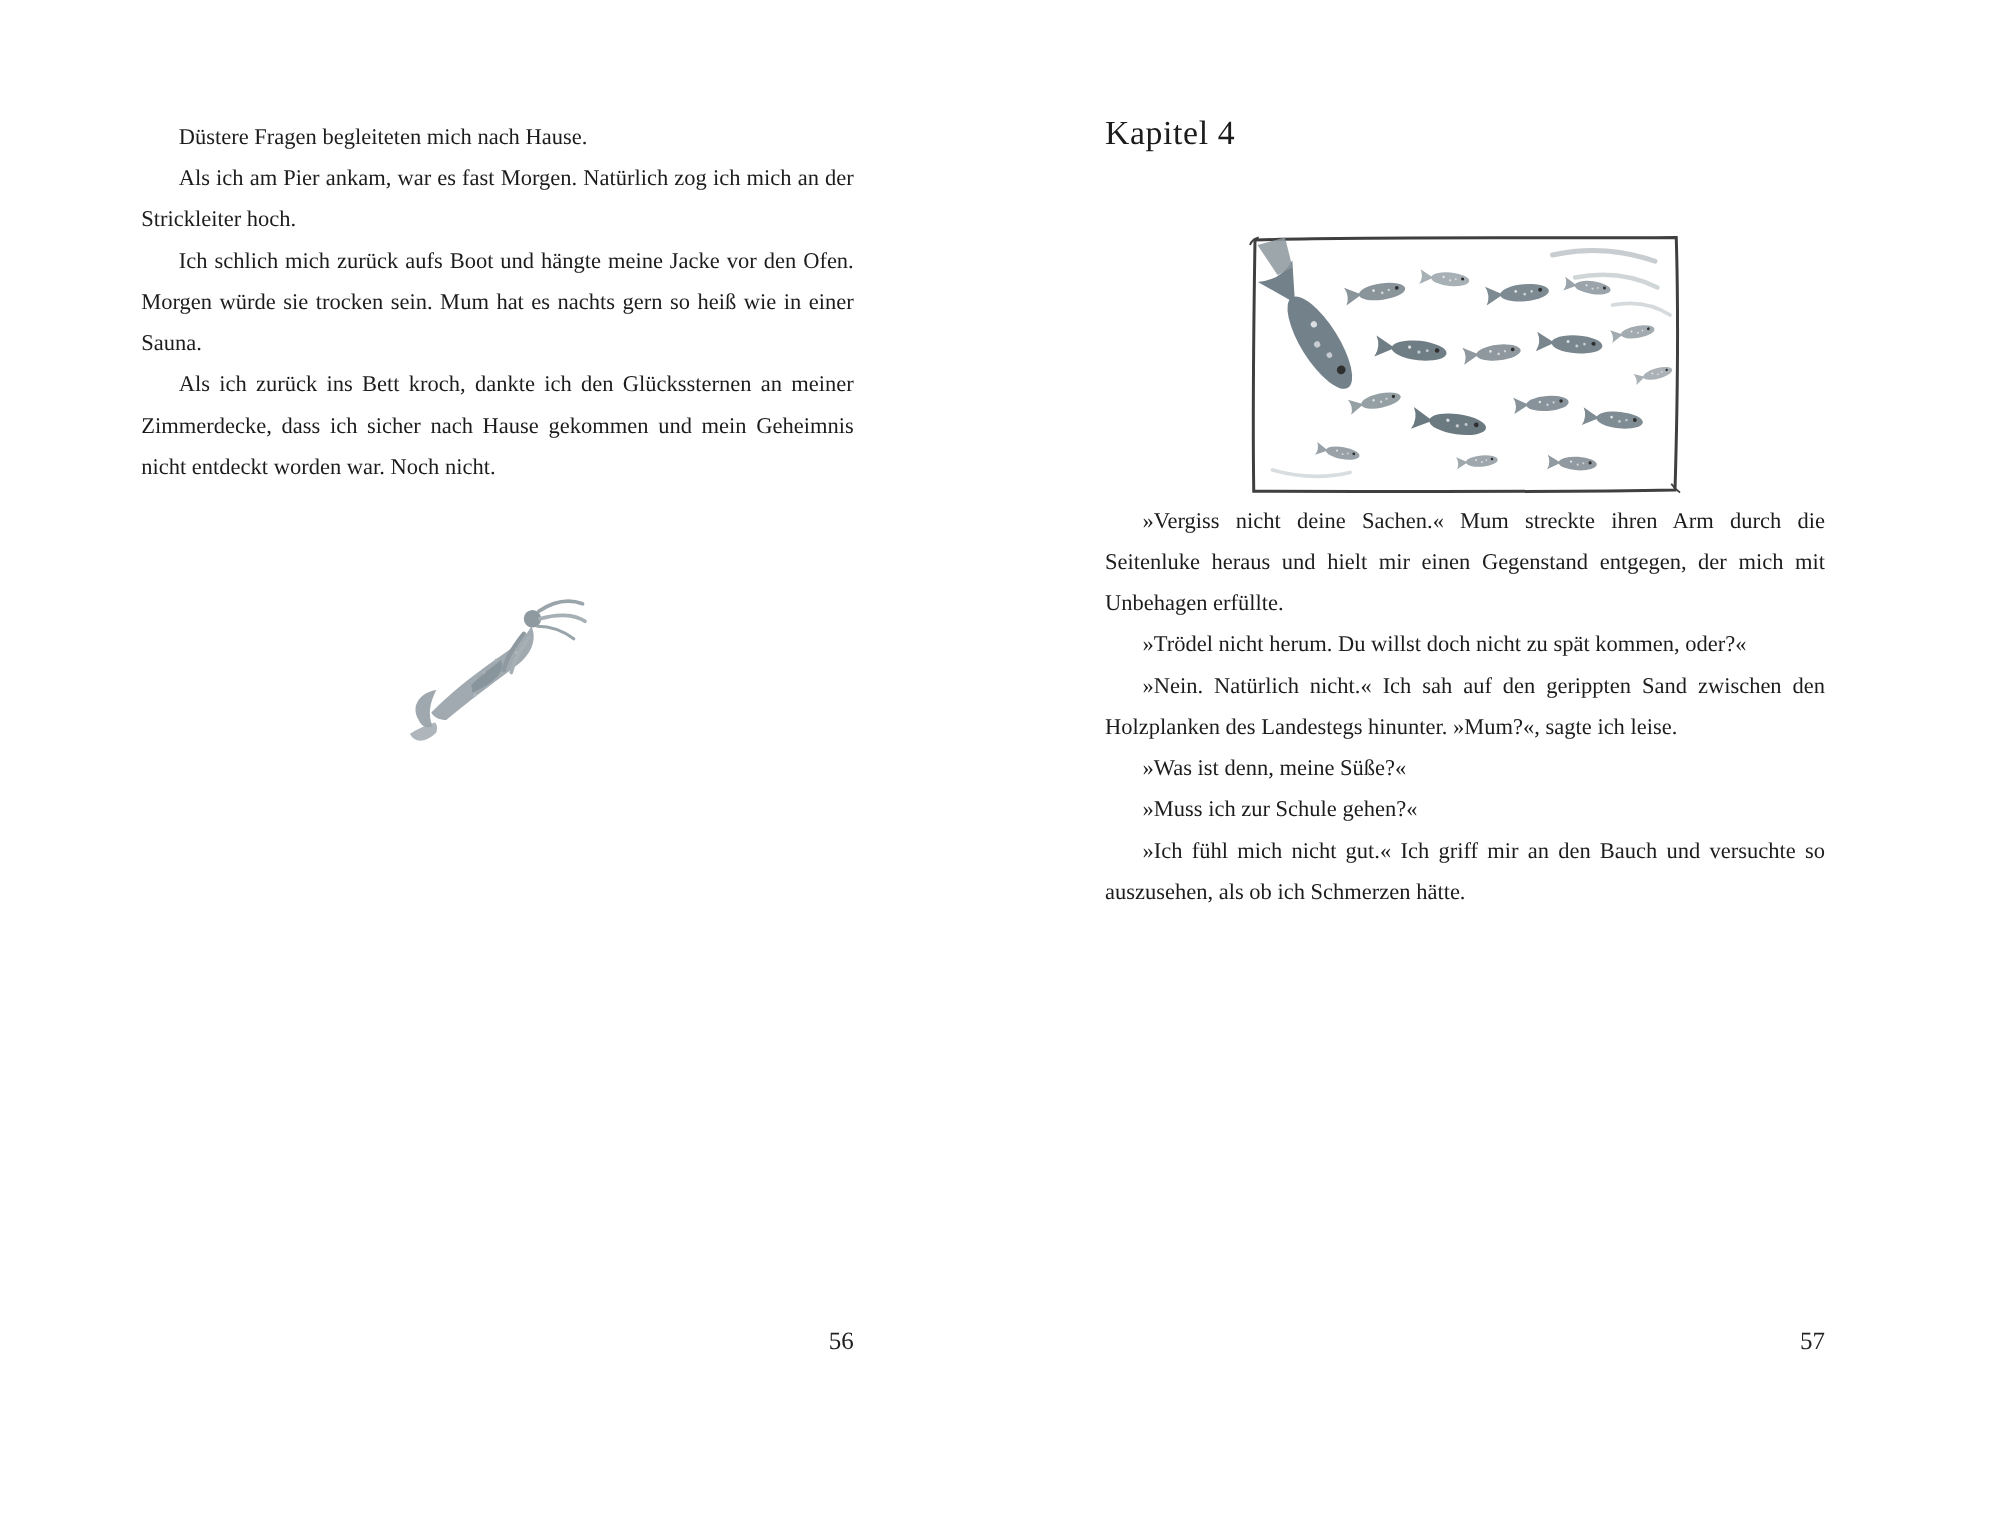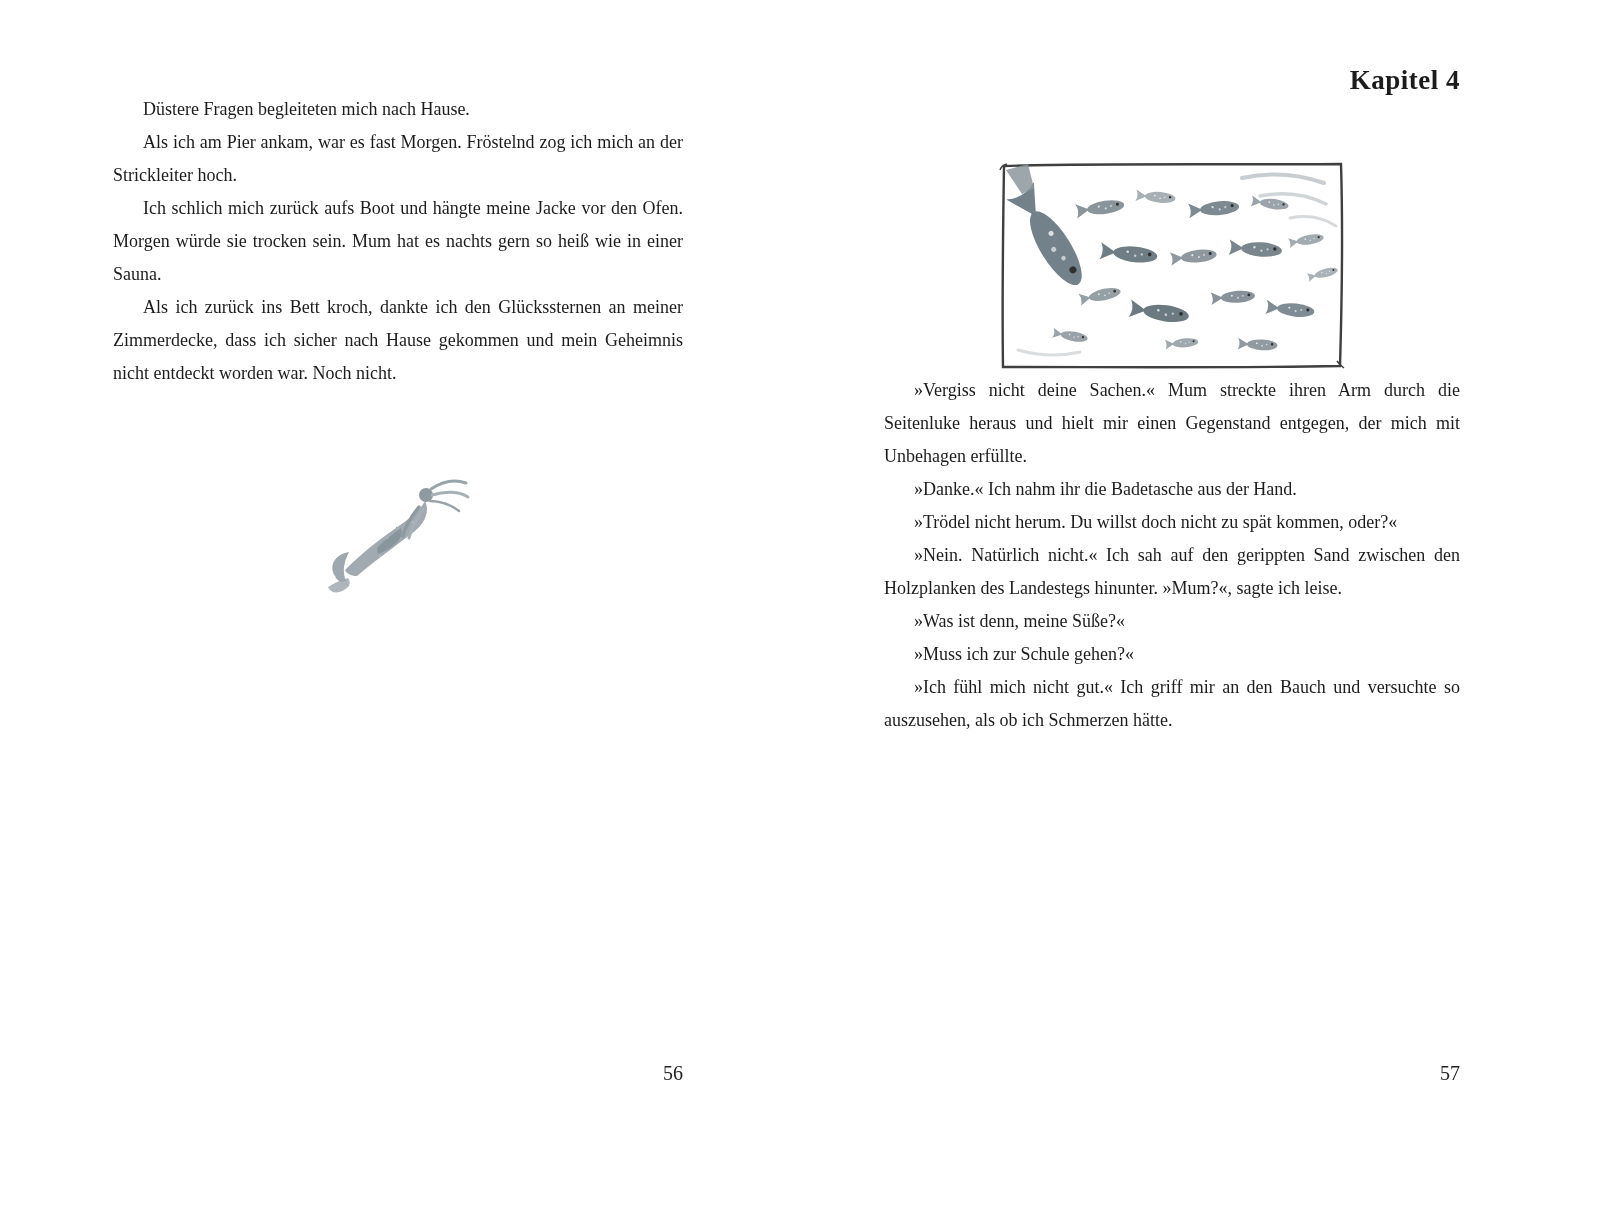--- a/index.html
+++ b/index.html
@@ -28,24 +28,24 @@
     margin: 0;
     font-size: 18px;
     line-height: 33px;
     text-align: justify;
     text-indent: 30px;
     hyphens: auto;
   }
   .page-left .text-block { margin-top: 93px; }
 
   .chapter-title {
-    margin: 62px 0 0 0;
+    margin: 88px 0 0 0;
     font-size: 27px;
-    font-weight: bold;
-    text-align: right;
+    font-weight: normal;
+    text-align: left;
     letter-spacing: 0.5px;
     line-height: 36px;
   }
 
   .fish-frame {
     width: 356px;
     height: 216px;
     margin: 60px auto 0 auto;
   }
   .fish-frame svg { display: block; width: 100%; height: 100%; }
@@ -72,21 +72,21 @@
   }
 </style>
 </head>
 <body>
 
 <div class="spread">
 
   <div class="page page-left">
     <div class="text-block">
       <p>Düstere Fragen begleiteten mich nach Hause.</p>
-      <p>Als ich am Pier ankam, war es fast Morgen. Fröstelnd zog ich mich an der Strickleiter hoch.</p>
+      <p>Als ich am Pier ankam, war es fast Morgen. Natürlich zog ich mich an der Strickleiter hoch.</p>
       <p>Ich schlich mich zurück aufs Boot und hängte meine Jacke vor den Ofen. Morgen würde sie trocken sein. Mum hat es nachts gern so heiß wie in einer Sauna.</p>
       <p>Als ich zurück ins Bett kroch, dankte ich den Glückssternen an meiner Zimmerdecke, dass ich sicher nach Hause gekommen und mein Geheimnis nicht entdeckt worden war. Noch nicht.</p>
     </div>
 
     <div class="mermaid-wrap">
       <svg viewBox="0 0 150 140" xmlns="http://www.w3.org/2000/svg">
 
         <path d="M10,106 C3,95 11,84 24,82 C19,92 17,101 21,111 C16,113 12,111 10,106 Z" fill="#8e99a0" opacity="0.85"></path>
         <path d="M24,116 C15,125 6,124 3,117 C9,113 16,110 23,108 C25,110 25,113 24,116 Z" fill="#9aa4ab" opacity="0.8"></path>
 
@@ -154,21 +154,20 @@
         <use href="#fish" transform="translate(282,150) rotate(6) scale(1.1)" fill="#7f8c93"></use>
         <use href="#fish" transform="translate(320,118) rotate(-15) scale(0.7)" fill="#aab2b7"></use>
         <use href="#fish" transform="translate(252,186) rotate(3) scale(0.9)" fill="#909aa0"></use>
         <use href="#fish" transform="translate(178,186) rotate(-5) scale(0.75)" fill="#9fa8ad"></use>
         <use href="#fish" transform="translate(66,176) rotate(10) scale(0.8)" fill="#98a2a8"></use>
       </svg>
     </div>
 
     <div class="text-block">
       <p>»Vergiss nicht deine Sachen.« Mum streckte ihren Arm durch die Seitenluke heraus und hielt mir einen Gegenstand entgegen, der mich mit Unbehagen erfüllte.</p>
-      <p>»Danke.« Ich nahm ihr die Badetasche aus der Hand.</p>
       <p>»Trödel nicht herum. Du willst doch nicht zu spät kommen, oder?«</p>
       <p>»Nein. Natürlich nicht.« Ich sah auf den gerippten Sand zwischen den Holzplanken des Landestegs hinunter. »Mum?«, sagte ich leise.</p>
       <p>»Was ist denn, meine Süße?«</p>
       <p>»Muss ich zur Schule gehen?«</p>
       <p>»Ich fühl mich nicht gut.« Ich griff mir an den Bauch und versuchte so auszusehen, als ob ich Schmerzen hätte.</p>
     </div>
 
     <div class="page-number">57</div>
   </div>
 

